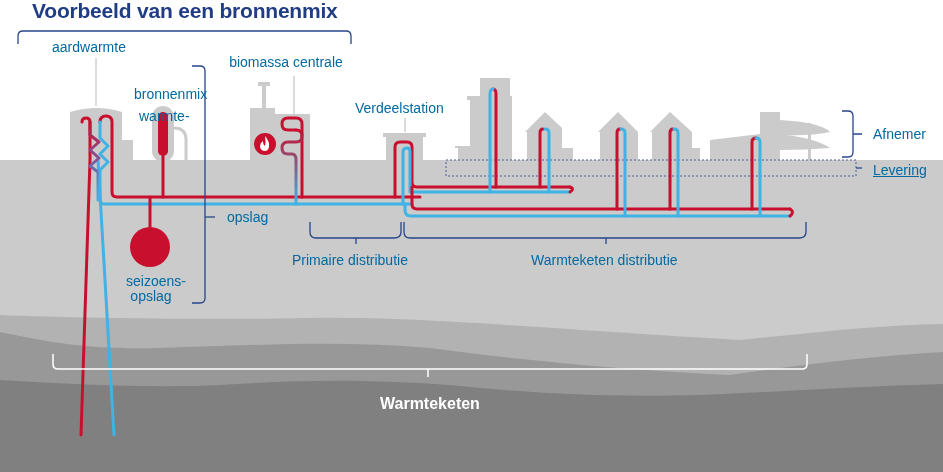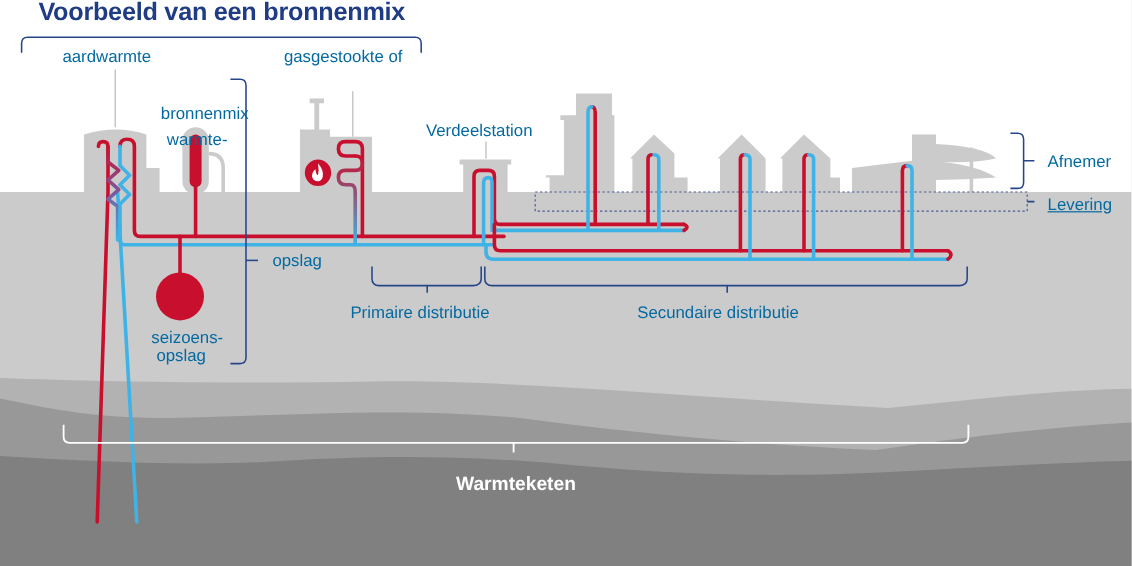--- a/index.html
+++ b/index.html
@@ -115,25 +115,25 @@
       <path d="M96,58 L96,106"></path>
       <path d="M294,76 L294,114"></path>
       <path d="M405,118 L405,132"></path>
     </g>
     <path d="M53,354 L53,364 Q53,369 58,369 L802,369 Q807,369 807,364 L807,354 M428,369 L428,377" fill="none" stroke="#ffffff" stroke-width="1.5"></path>
   </svg>
 
   <div class="title">Voorbeeld van een bronnenmix</div>
 
   <div class="lbl c" style="left:52px;top:39px;">aardwarmte</div>
-  <div class="lbl c" style="left:226px;top:39px;width:120px;">gasgestookte of</div>
+  <div class="lbl c" style="left:224px;top:54px;width:124px;">biomassa centrale</div>
   <div class="lbl" style="left:139px;top:71px;margin-top:37px;">warmte-</div>
   <div class="lbl" style="left:134px;top:86px;">bronnenmix</div>
   <div class="lbl" style="left:355px;top:100px;">Verdeelstation</div>
   <div class="lbl" style="left:873px;top:126px;">Afnemer</div>
   <div class="lbl" style="left:873px;top:162px;text-decoration:underline;">Levering</div>
   <div class="lbl" style="left:227px;top:209px;">opslag</div>
   <div class="lbl c" style="left:116px;top:273px;width:70px;text-align:right;">seizoens-</div>
   <div class="lbl c" style="left:116px;top:288px;width:70px;">opslag</div>
   <div class="lbl" style="left:292px;top:252px;">Primaire distributie</div>
-  <div class="lbl" style="left:531px;top:252px;">Secundaire distributie</div>
+  <div class="lbl" style="left:531px;top:252px;">Warmteketen distributie</div>
   <div class="white-lbl" style="left:380px;top:395px;">Warmteketen</div>
 </div>
 
 </body></html>

